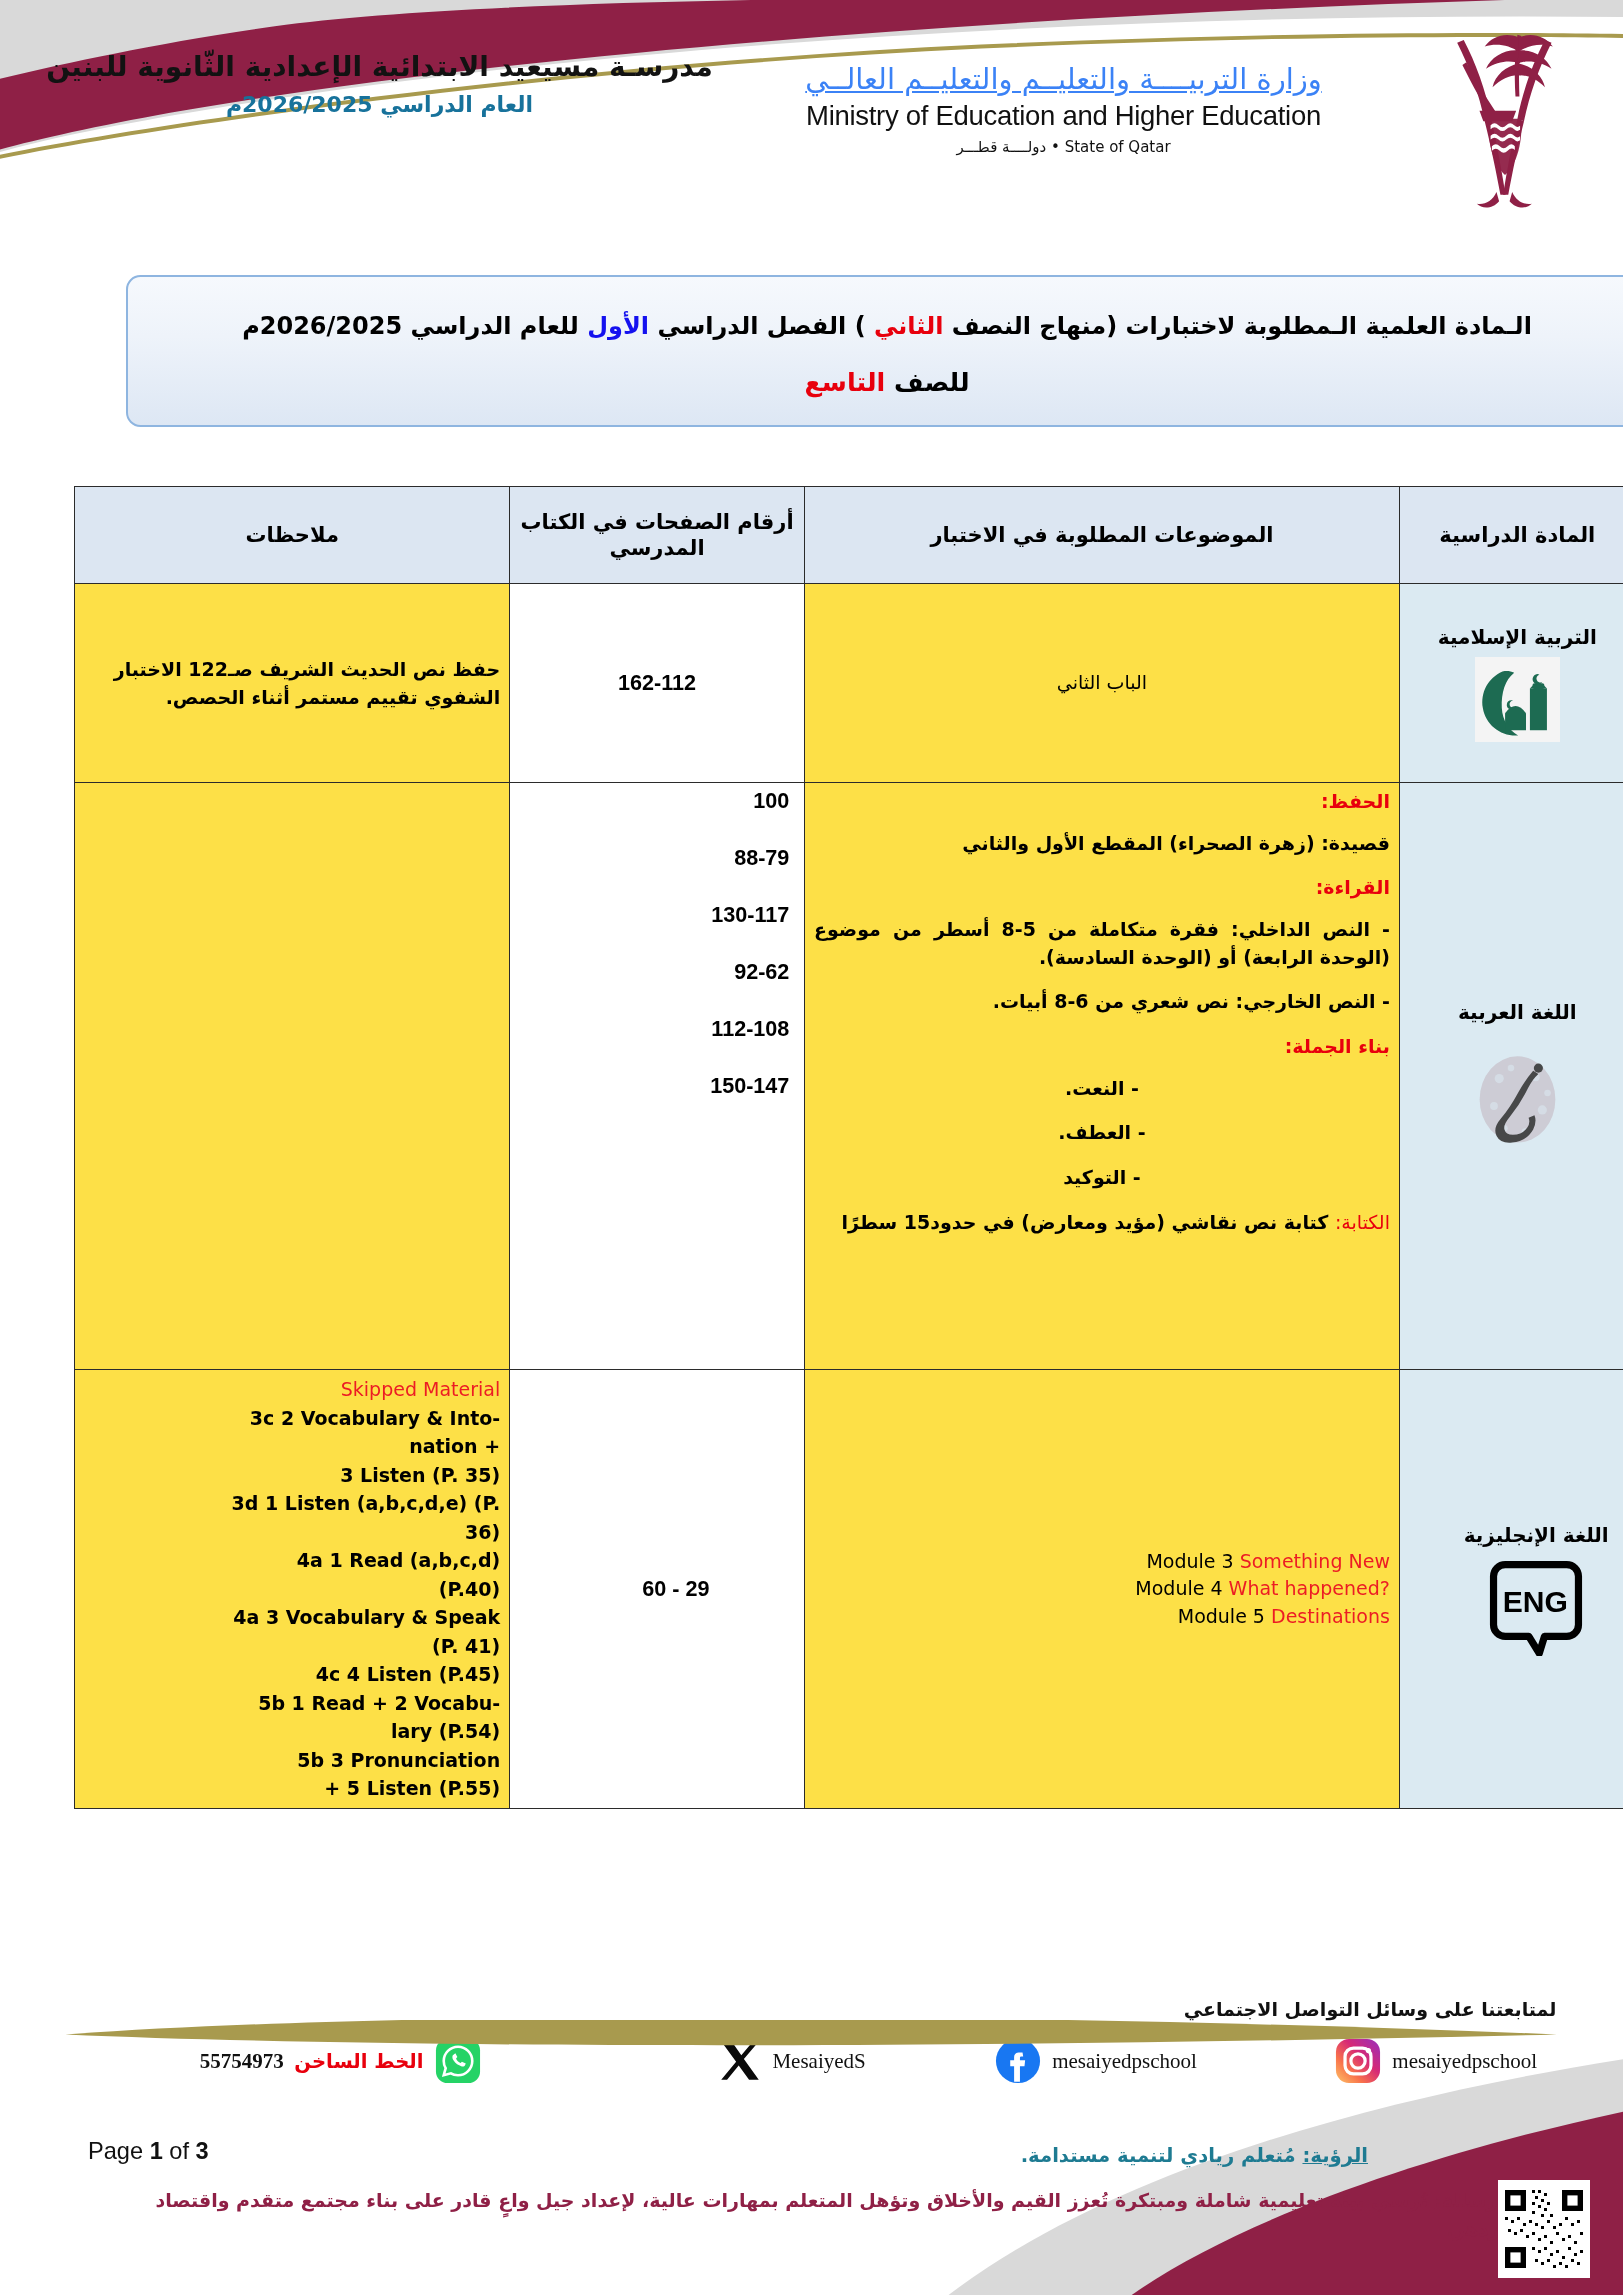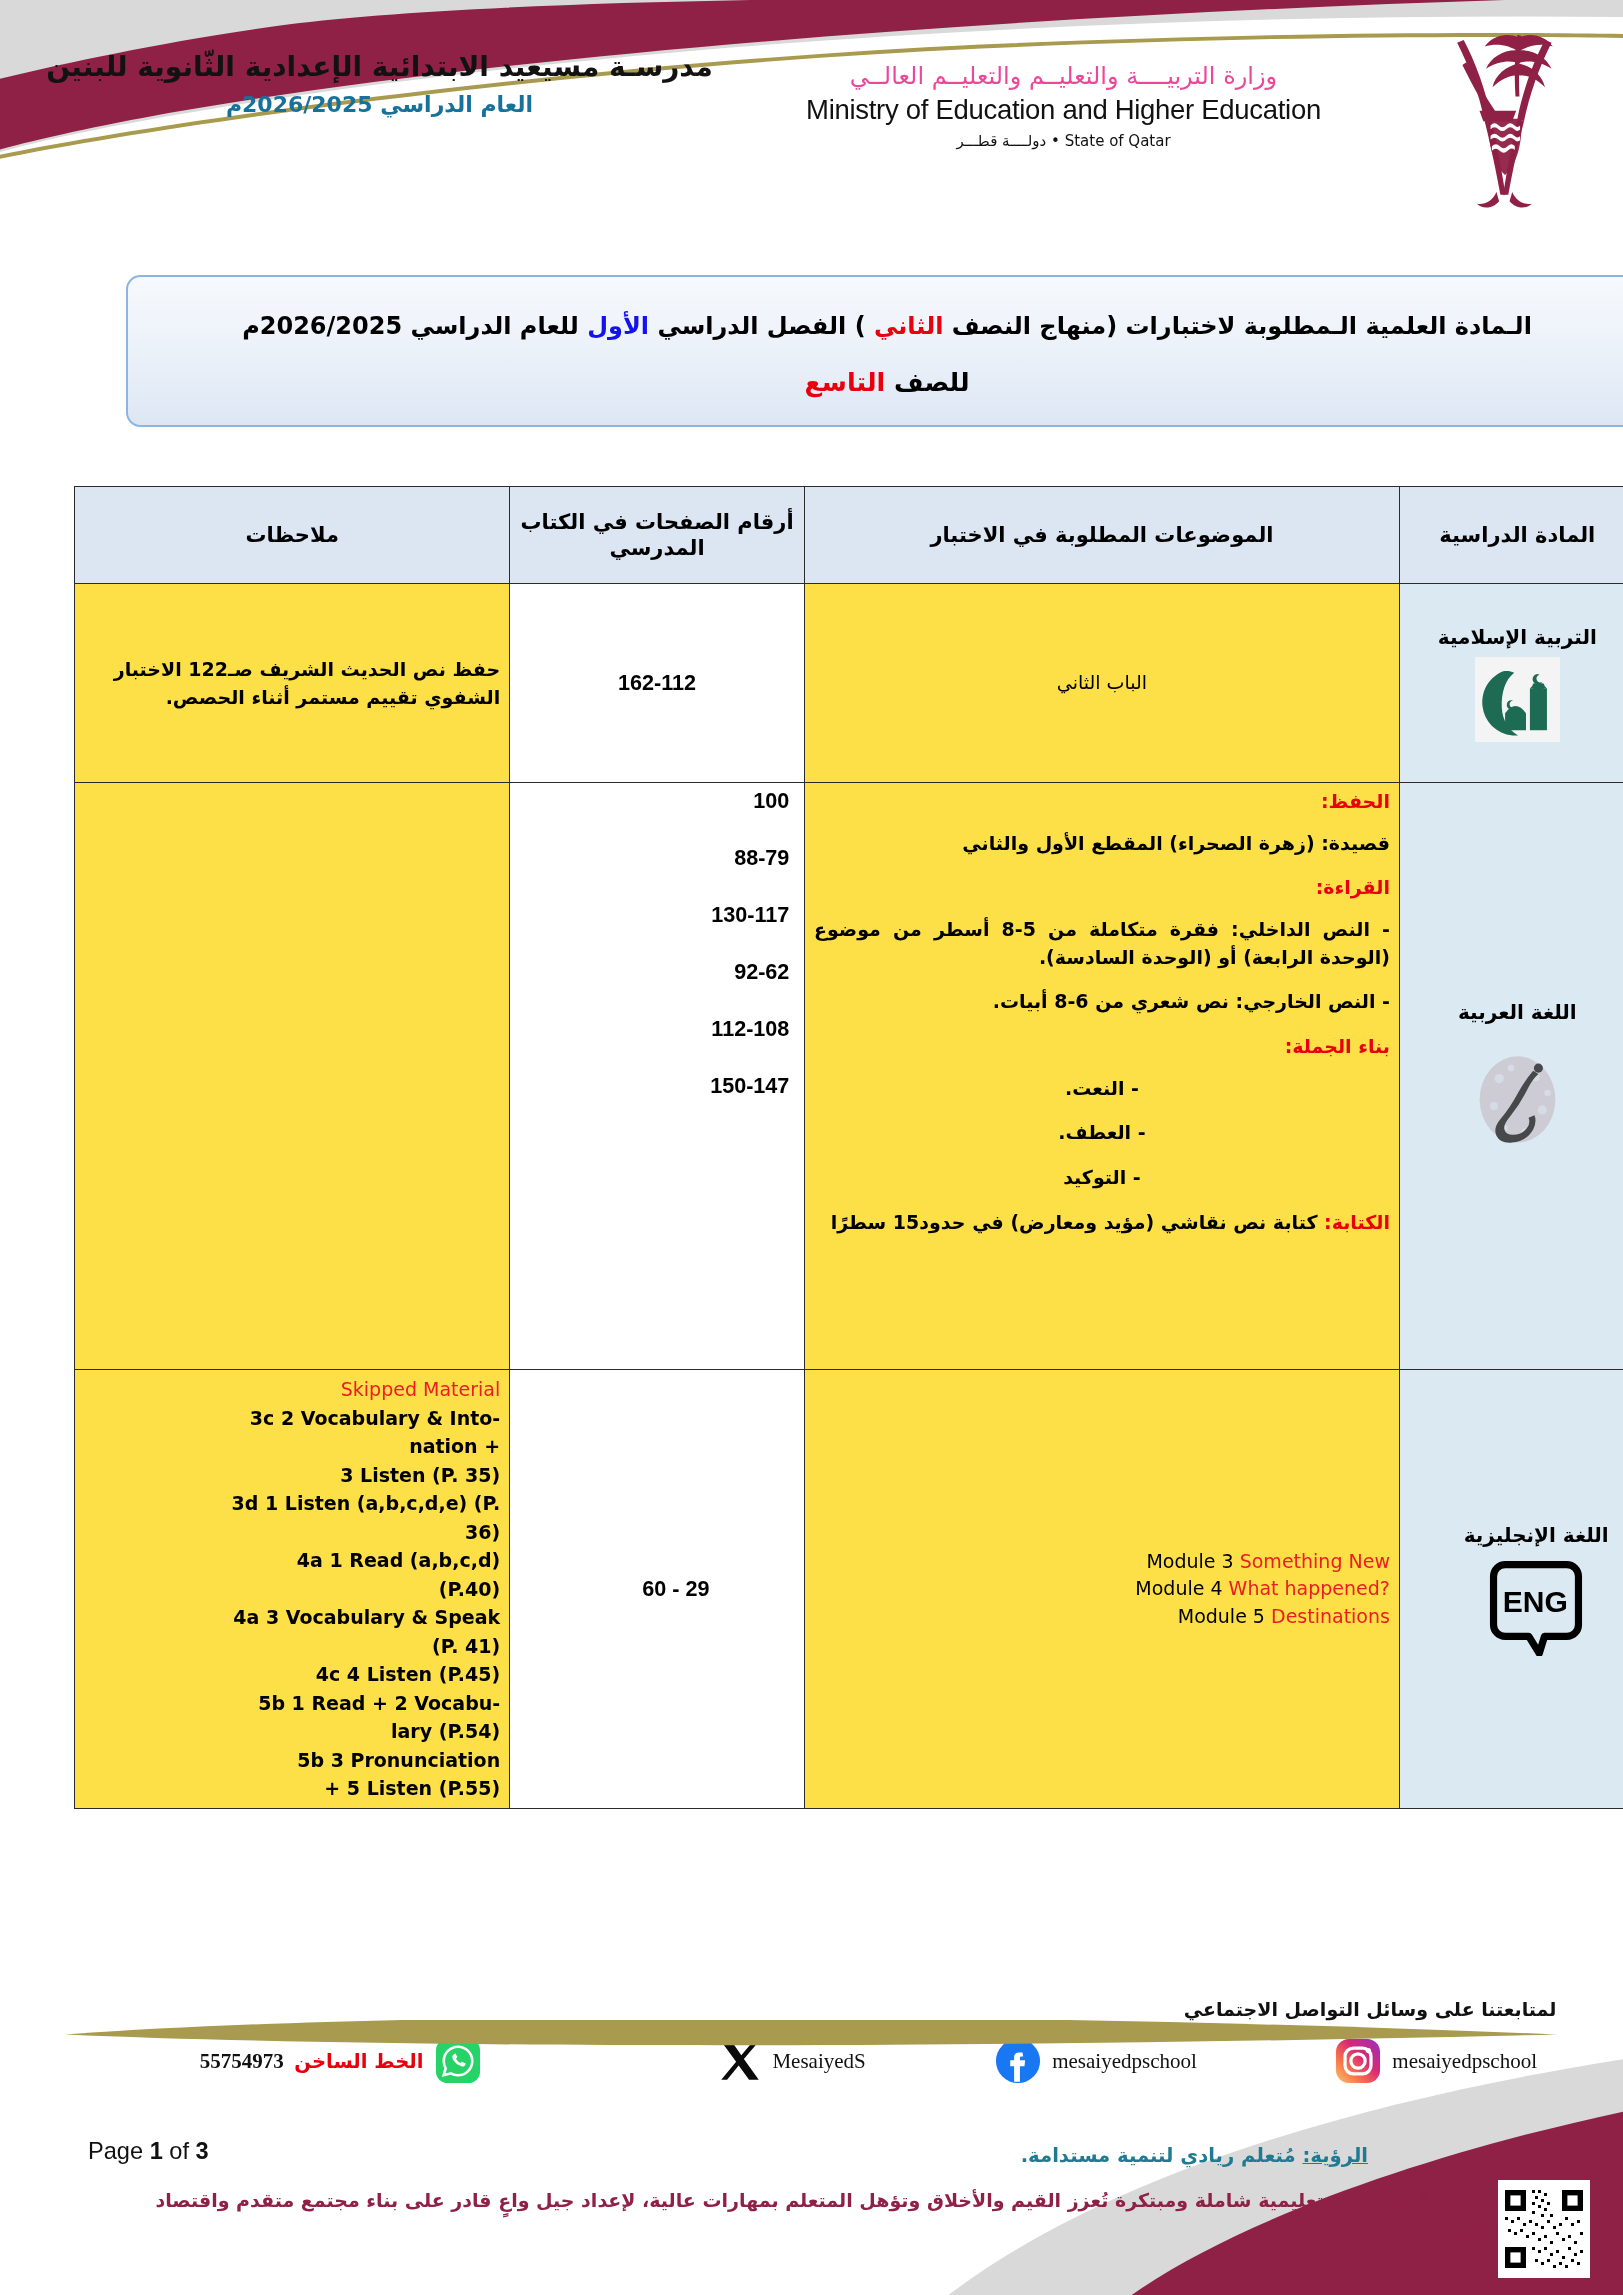--- a/index.html
+++ b/index.html
@@ -70,25 +70,26 @@
   
   .ministry-block {
     position: absolute;
     right: 216px;
     top: 62px;
     width: 687px;
     text-align: center;
   }
   .ministry-ar {
     font-family: "DejaVu Sans", sans-serif;
-    font-size: 24px;
+    font-size: 29px;
     font-weight: 400;
-    color: #ec4899;
+    color: #3b82f6;
     letter-spacing: 0.7px;
     white-space: nowrap;
+    text-decoration: underline;
   }
   .ministry-en {
     font-family: "Liberation Sans", sans-serif;
     font-size: 27.5px;
     font-weight: 400;
     color: #111;
     margin-top: 3.9px;
     letter-spacing: -0.3px;
     white-space: nowrap;
   }
@@ -213,21 +214,21 @@
 
   
   .row-arabic td { height: 576px; vertical-align: top; }
   .row-arabic td.cell-subject { vertical-align: middle; position: relative; }
   .arabic-watermark {
     display:block;
     margin: 17px auto 0;
     opacity: 0.92;
   }
   .ar-topics { padding-top: 9.2px; }
-  .ar-topics .lbl { color: #e8000d; font-weight: 700; margin-top: 7px; }
+  .ar-topics .lbl { color: #e8000d; font-weight: 400; margin-top: 7px; }
   .ar-block { margin: 0 0 11.8px 0; }
   .ar-head { color:#e8000d; font-weight:700; font-size:19px; margin-bottom: 14.4px; }
   .ar-item { font-weight:700; font-size:19px; margin-bottom: 17px; text-align: justify; }
   .ar-item-c { font-weight:700; font-size:19px; margin-bottom: 17px; text-align:center; }
   .ar-pages-col {
     direction: ltr;
     text-align: left;
     padding-top: 13px;
     font-family: "Liberation Sans", sans-serif;
     font-size: 23.6px;

